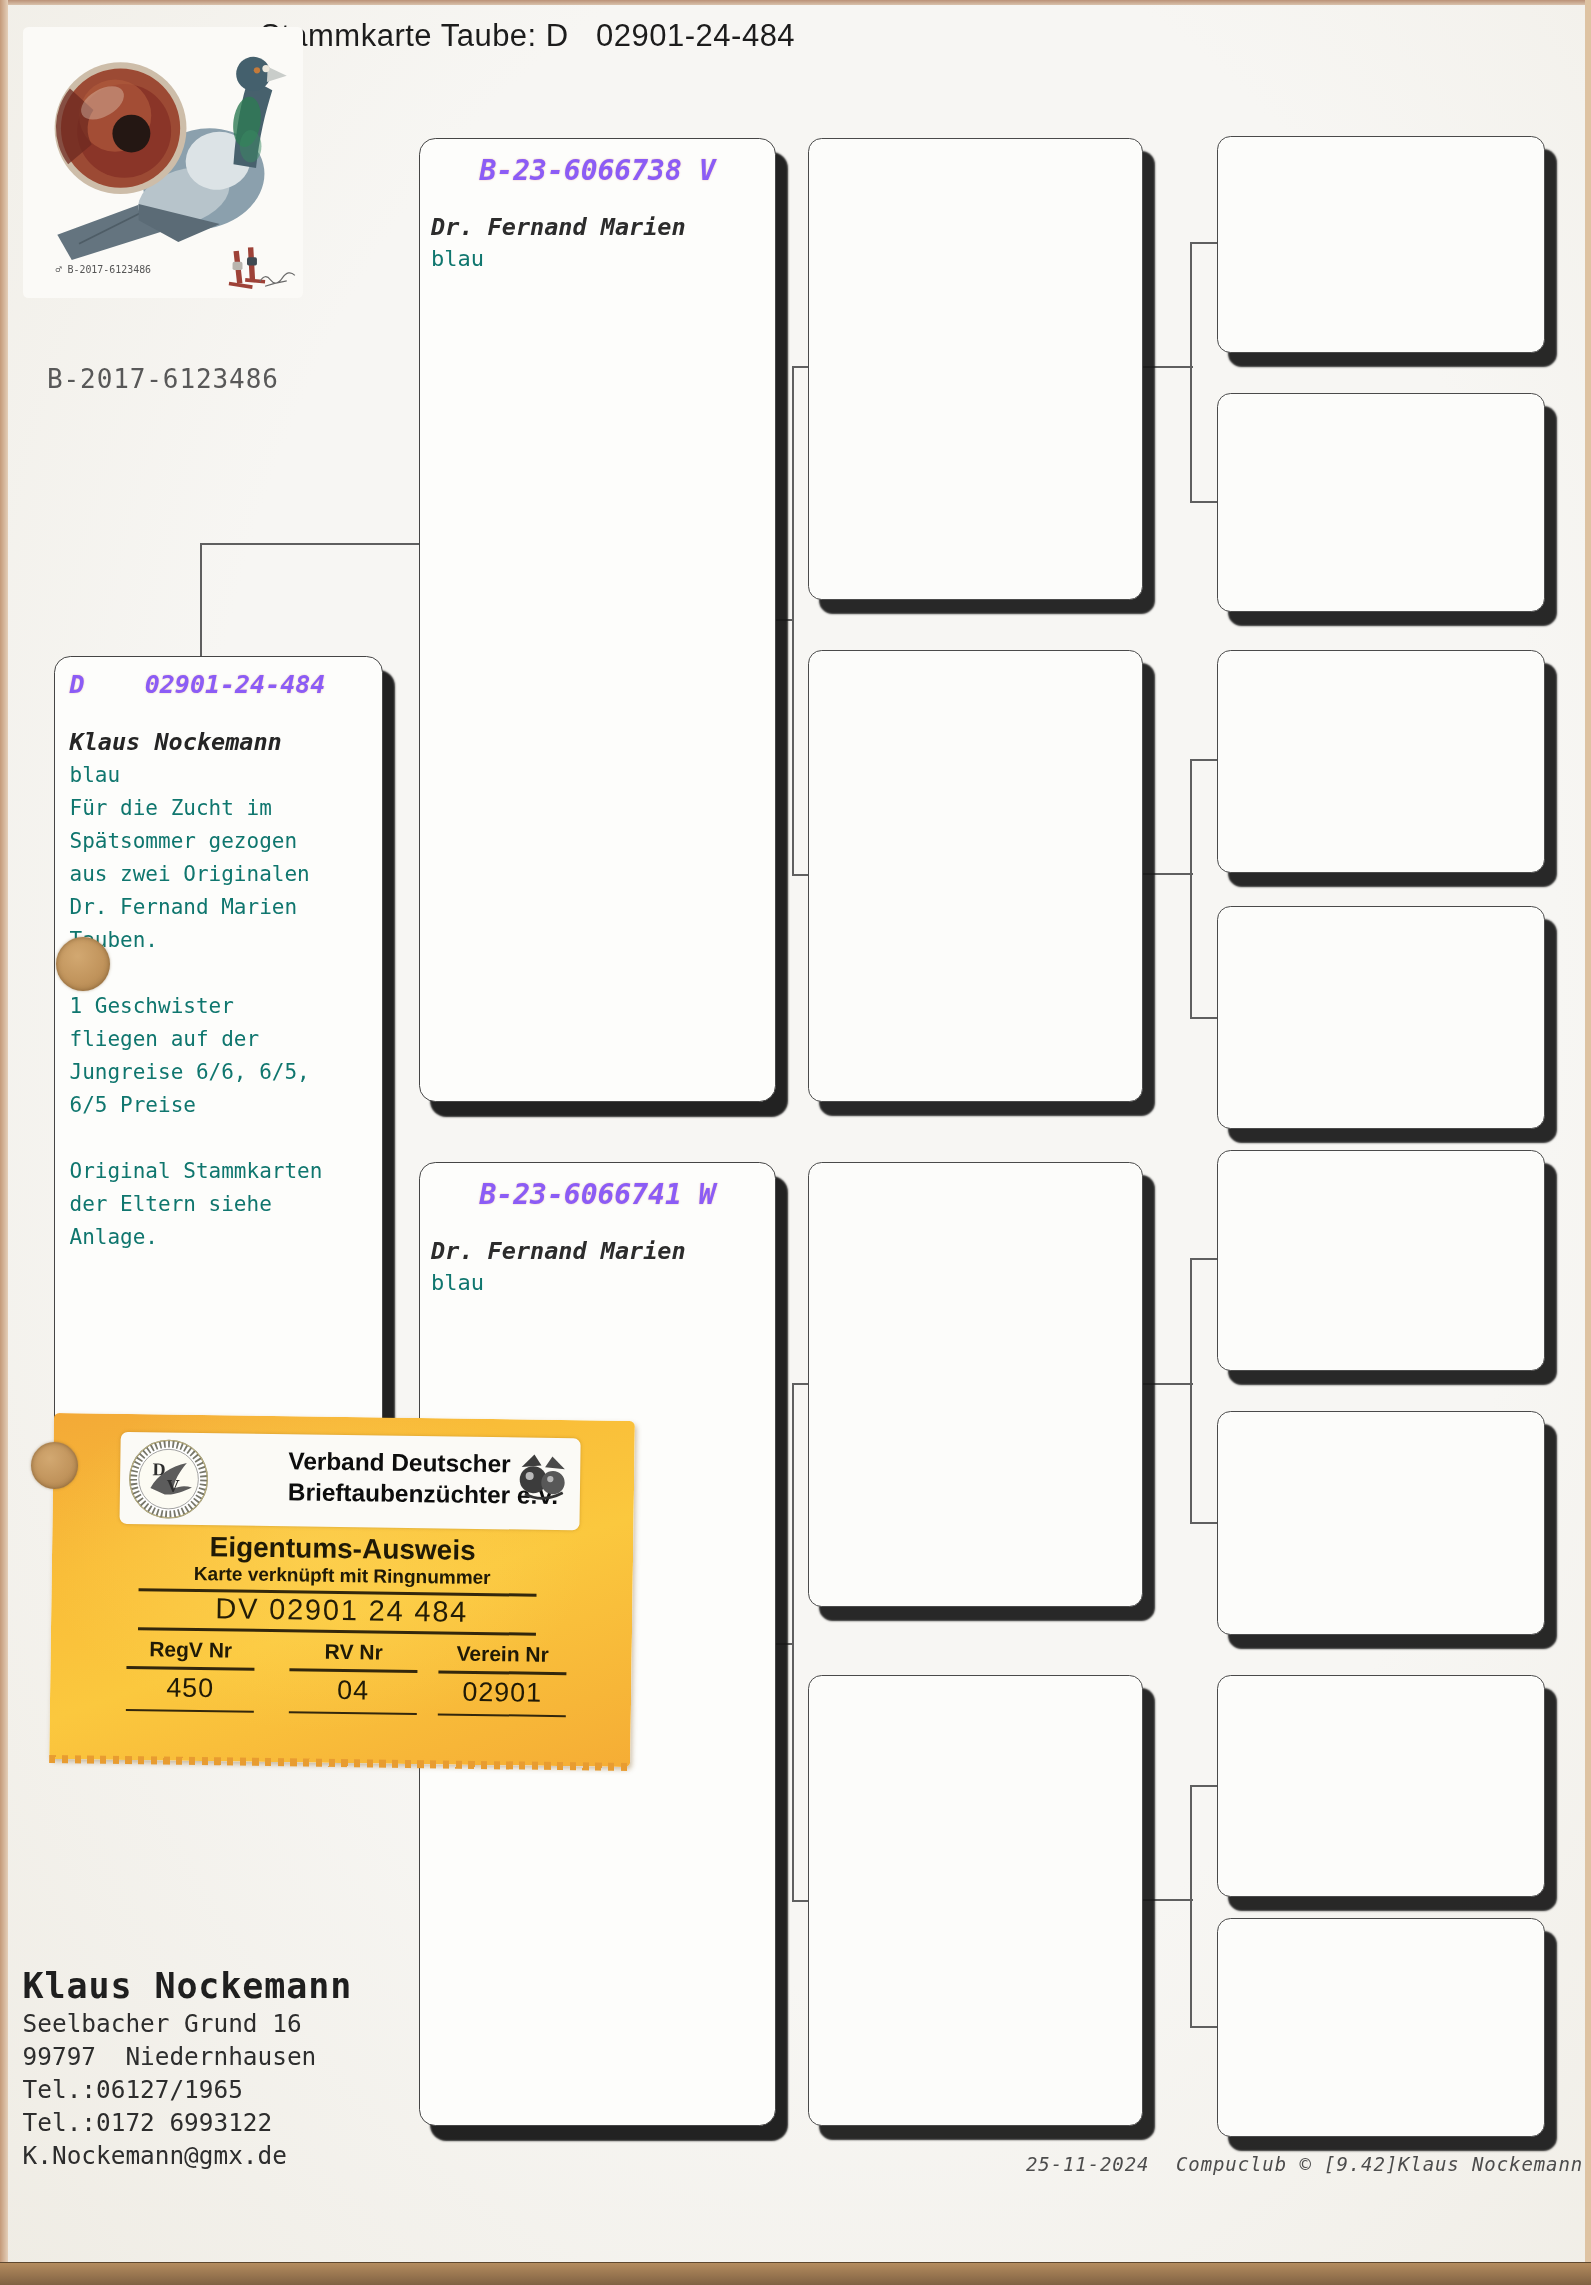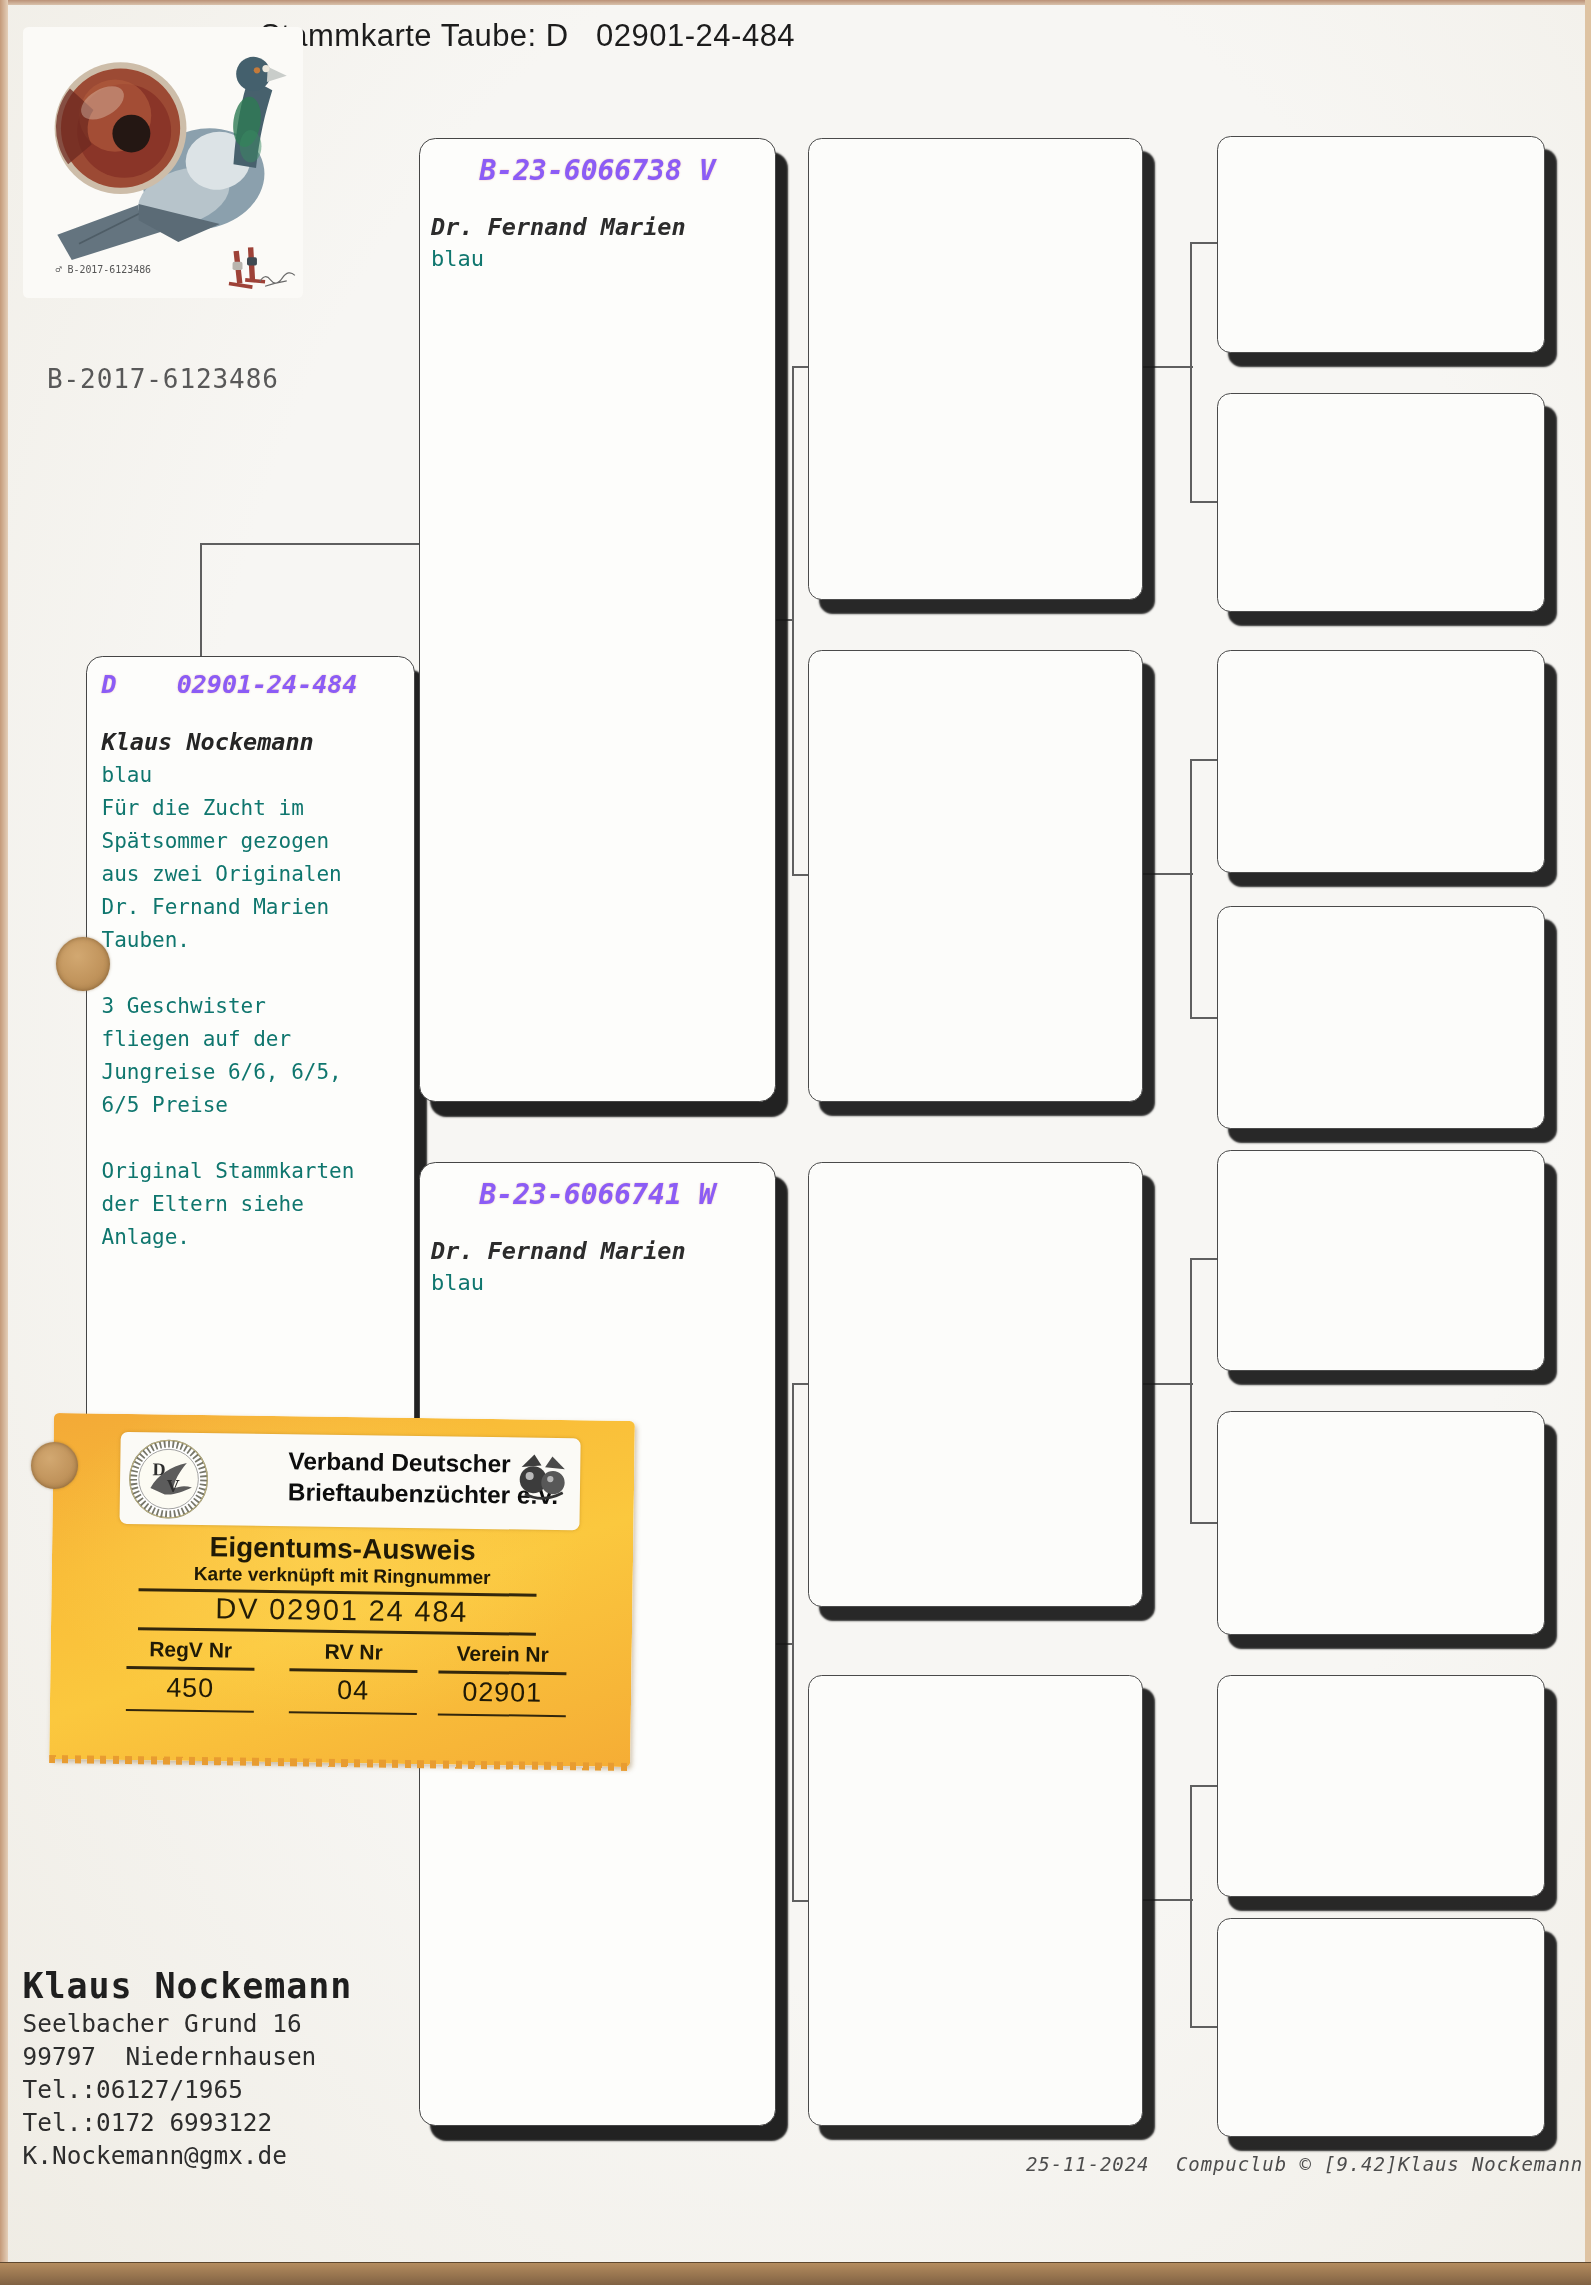--- a/index.html
+++ b/index.html
@@ -151,32 +151,32 @@
   <div class="conn" style="left:1190px;top:1259px;width:1.8px;height:264px;"></div>
   <div class="conn" style="left:1190px;top:1258px;width:28px;height:1.8px;"></div>
   <div class="conn" style="left:1190px;top:1522px;width:28px;height:1.8px;"></div>
   <div class="conn" style="left:1143px;top:1383px;width:50px;height:1.8px;"></div>
 
   <div class="conn" style="left:1190px;top:1786px;width:1.8px;height:242px;"></div>
   <div class="conn" style="left:1190px;top:1785px;width:28px;height:1.8px;"></div>
   <div class="conn" style="left:1190px;top:2026px;width:28px;height:1.8px;"></div>
   <div class="conn" style="left:1143px;top:1899px;width:50px;height:1.8px;"></div>
 
-  <div class="card" style="left:54px;top:656px;width:327px;height:991px;margin-left:32px;">
+  <div class="card" style="left:54px;top:656px;width:327px;height:991px;">
     <div class="ring-red" style="left:14.5px;top:12.7px;font-size:25px;">D    02901-24-484</div>
     <div class="abs" style="left:14.5px;top:69px;width:299px;">
       <div class="note-line owner-line">Klaus Nockemann</div>
       <div class="note-line mono-line">blau</div>
       <div class="note-line mono-line">Für die Zucht im</div>
       <div class="note-line mono-line">Spätsommer gezogen</div>
       <div class="note-line mono-line">aus zwei Originalen</div>
       <div class="note-line mono-line">Dr. Fernand Marien</div>
       <div class="note-line mono-line">Tauben.</div>
       <div class="note-line mono-line"></div>
-      <div class="note-line mono-line">3 Geschwister</div>
+      <div class="note-line mono-line">1 Geschwister</div>
       <div class="note-line mono-line">fliegen auf der</div>
       <div class="note-line mono-line">Jungreise 6/6, 6/5,</div>
       <div class="note-line mono-line">6/5 Preise</div>
       <div class="note-line mono-line"></div>
       <div class="note-line mono-line">Original Stammkarten</div>
       <div class="note-line mono-line">der Eltern siehe</div>
       <div class="note-line mono-line">Anlage.</div>
     </div>
   </div>
 

